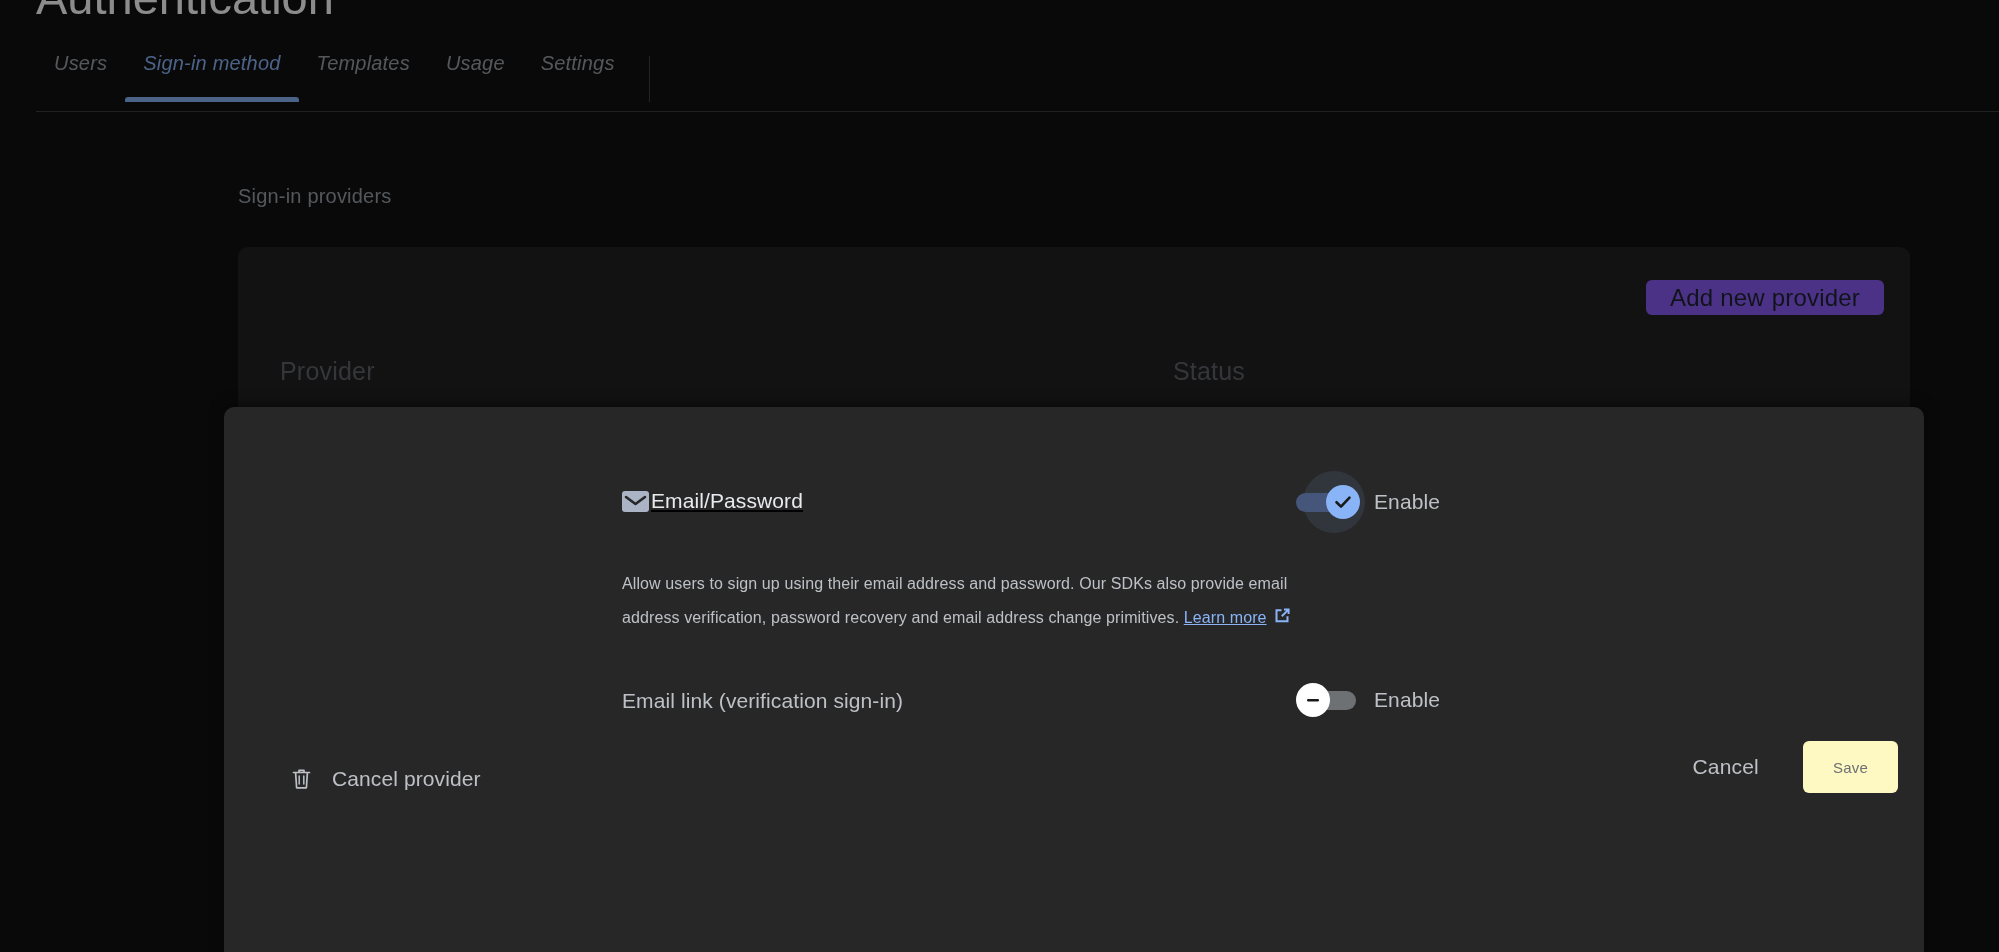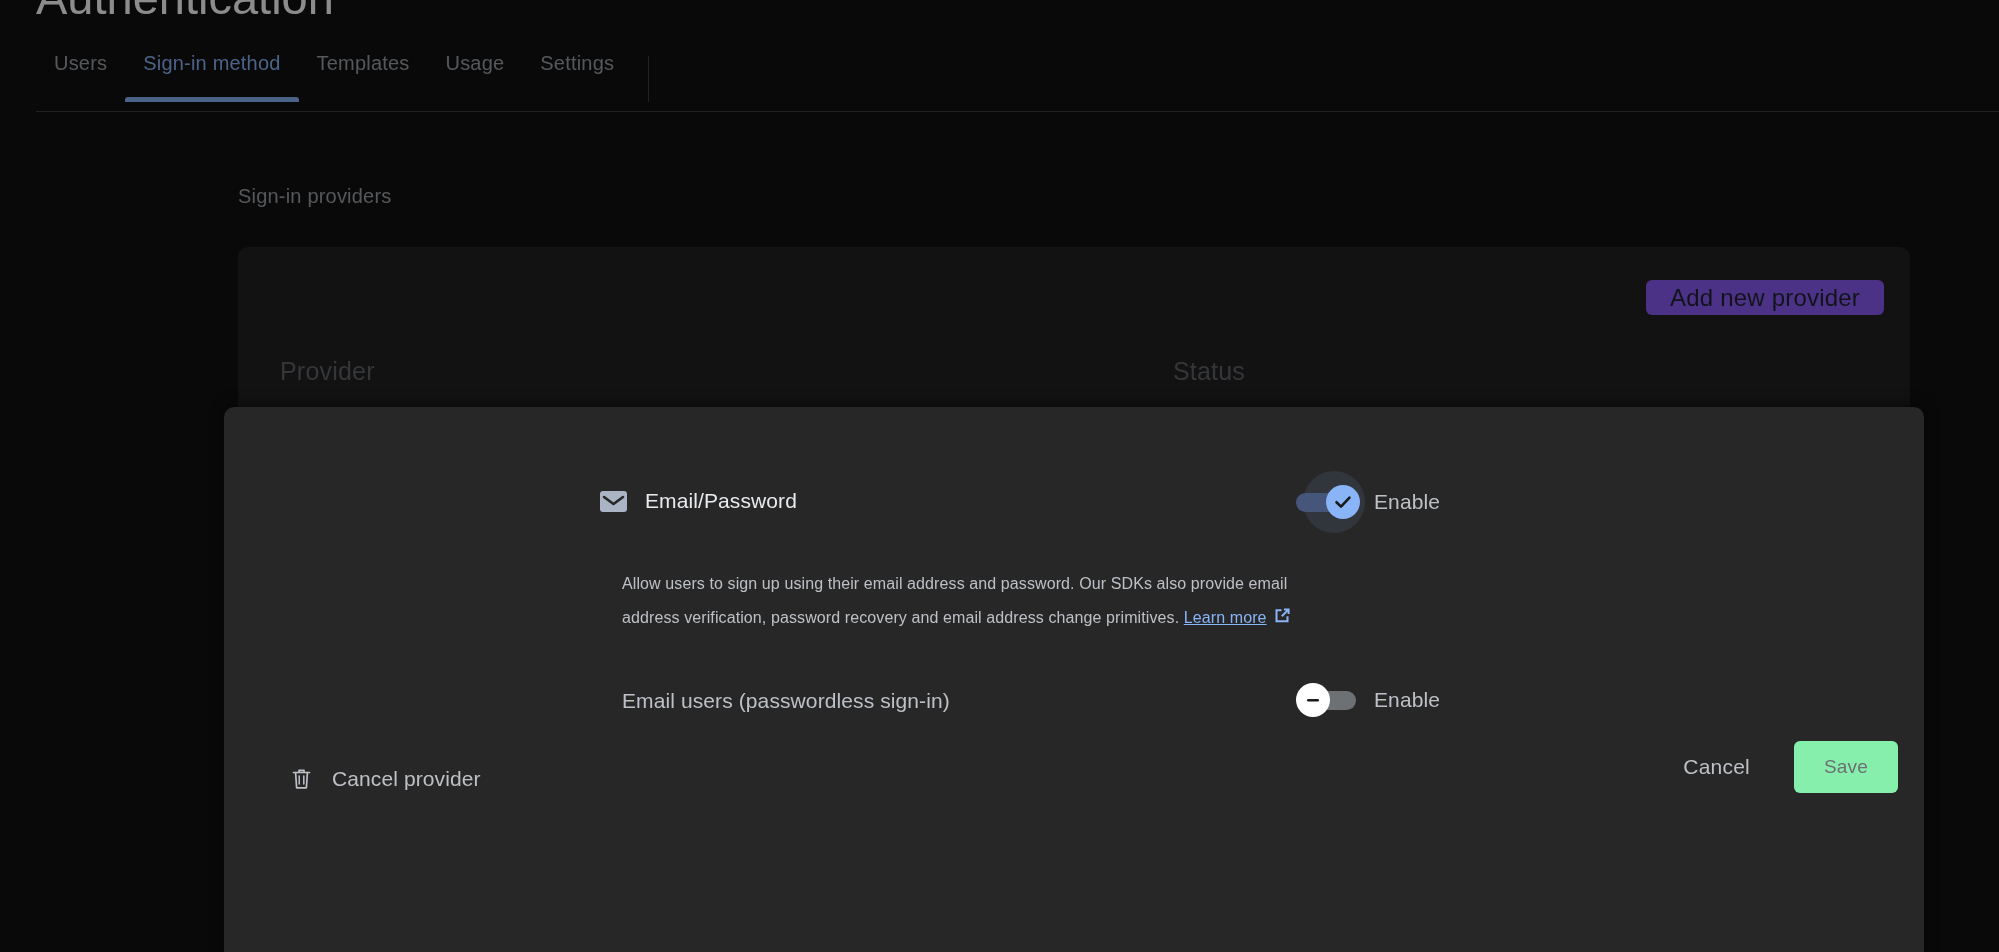--- a/index.html
+++ b/index.html
@@ -17,20 +17,21 @@
     font-size: 47px; font-weight: 400; color: #ffffff;
     letter-spacing: 0px; white-space: nowrap;
   }
 
   .tabbar {
     position: absolute; left: 0; top: 40px; width: 1999px; height: 74px;
   }
   .tabs-inner {
     position: absolute; left: 36px; top: 0; display: flex; align-items: center;
     height: 74px;
+    font-style: italic;
   }
   .tab {
     position: relative;
     display: flex; align-items: center; gap: 11px;
     height: 74px; padding: 0 18px;
     font-size: 20px; color: #9aa0a6; letter-spacing: .2px;
     cursor: pointer; white-space: nowrap;
     padding-top: 2px;
   }
   .tab .lbl { line-height: 1; transform: translateY(-15px); }
@@ -88,22 +89,22 @@
     width: 1700px; height: 600px;
     background: #272727; border-radius: 10px 10px 0 0;
     box-shadow: 0 -2px 14px rgba(0,0,0,.5);
   }
   .modal-body { position: absolute; left: 0; top: 0; width: 100%; }
 
   .row-main {
     position: absolute; left: 0; top: 82px; width: 100%; height: 56px;
   }
   .provider-ident {
-    position: absolute; left: 376px; top: 0;
-    display: flex; align-items: center; gap: 18px;
+    position: absolute; left: 398px; top: 0;
+    display: flex; align-items: center; gap: 2px; text-decoration: underline;
   }
   .mail-icon { width: 27px; height: 21px; display: block; }
   .provider-name { font-size: 21px; color: #e8eaed; letter-spacing: .1px; }
 
   .toggle-wrap {
     position: absolute; left: 1072px; top: -4px;
     display: flex; align-items: center; gap: 16px;
   }
   .toggle {
     position: relative; width: 62px; height: 34px; cursor: pointer;
@@ -160,22 +161,22 @@
     position: absolute; right: 26px; top: -26px;
     display: flex; gap: 22px;
   }
   .btn-cancel {
     background: none; border: none; cursor: pointer;
     color: #bdc1c6; font-size: 21px; font-weight: 500; letter-spacing: .2px;
     font-family: "Liberation Sans", sans-serif;
     padding: 14px 22px; border-radius: 6px;
   }
   .btn-save {
-    background: #86efac; border: none; border-radius: 6px;
-    color: #6d7073; font-size: 19px; font-weight: 500; letter-spacing: .2px;
+    background: #fef9c3; border: none; border-radius: 6px;
+    color: #6d7073; font-size: 15px; font-weight: 500; letter-spacing: .2px;
     font-family: "Liberation Sans", sans-serif;
     padding: 14px 30px; cursor: default;
   }
 </style>
 </head>
 <body>
 
 <div id="root">
 
   <div class="page-title">Authentication</div>
@@ -248,21 +249,21 @@
         <span>Allow users to sign up using their email address and password. Our SDKs also provide email address verification, password recovery and email address change primitives.</span>
         <a class="learn-more">
           <span>Learn more</span><span class="ext-icon"><svg width="19" height="19" viewBox="0 0 19 19" aria-hidden="true">
                 <path d="M2.5 3.2h6v2h-4v9h9v-4h2v6h-13z" fill="#8ab4f8"></path>
                 <path d="M11 2.4h5.6V8h-2V5.8l-5.1 5.1-1.4-1.4 5.1-5.1H11z" fill="#8ab4f8"></path>
               </svg></span>
         </a>
       </div>
 
       <div class="row-secondary">
-        <span class="secondary-label">Email users (passwordless sign-in)</span>
+        <span class="secondary-label">Email link (verification sign-in)</span>
         <div class="toggle-wrap-2">
           <span class="toggle off">
             <span class="track"></span>
             <span class="knob">
               <svg width="20" height="20" viewBox="0 0 20 20" aria-hidden="true">
                 <rect x="4" y="9" width="12" height="2.4" rx="1.2" fill="#1a1a1a"></rect>
               </svg>
             </span>
           </span>
           <span class="toggle-label">Enable</span>

